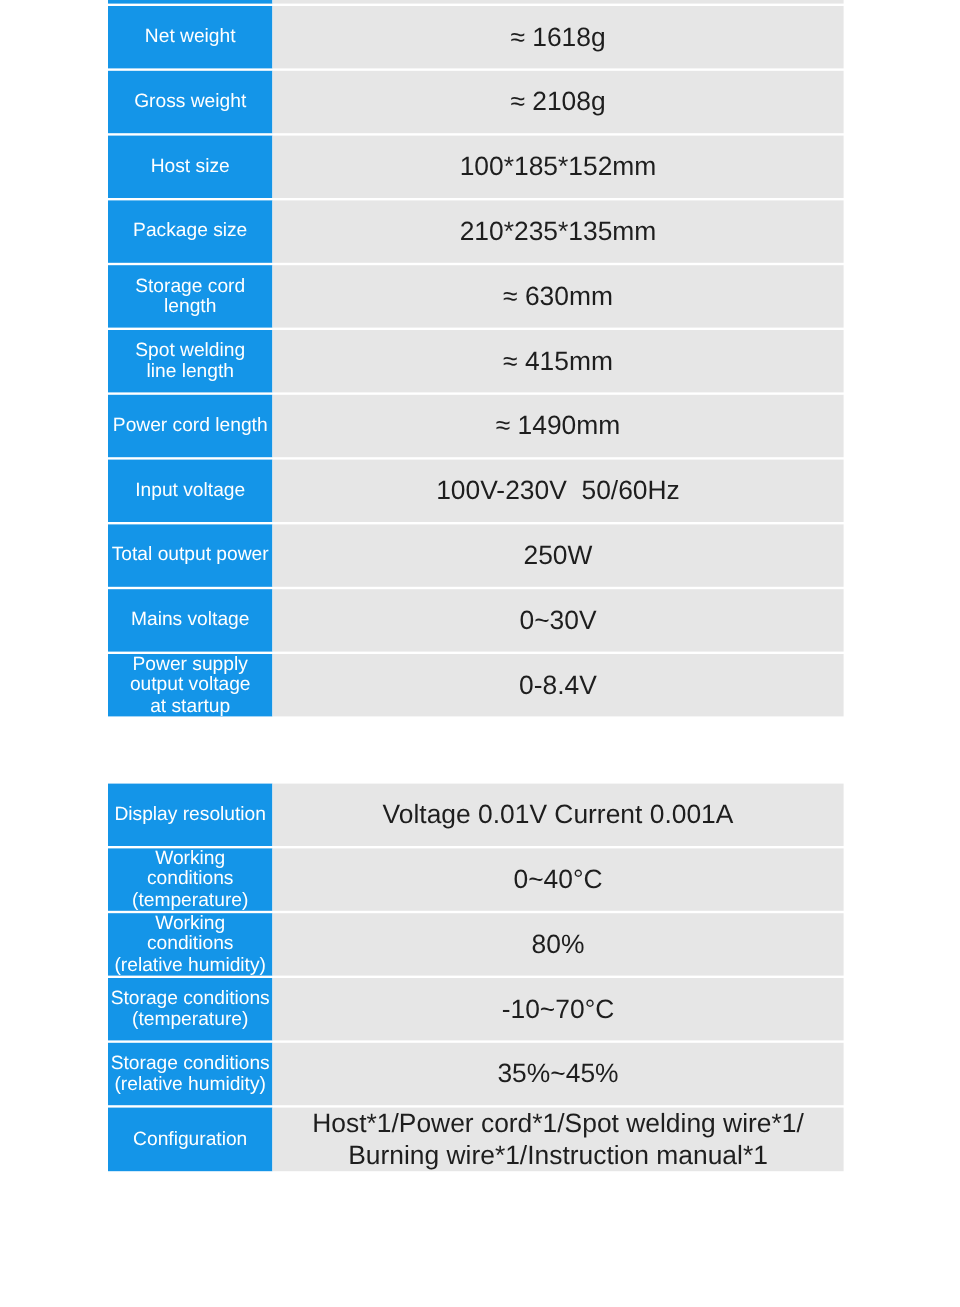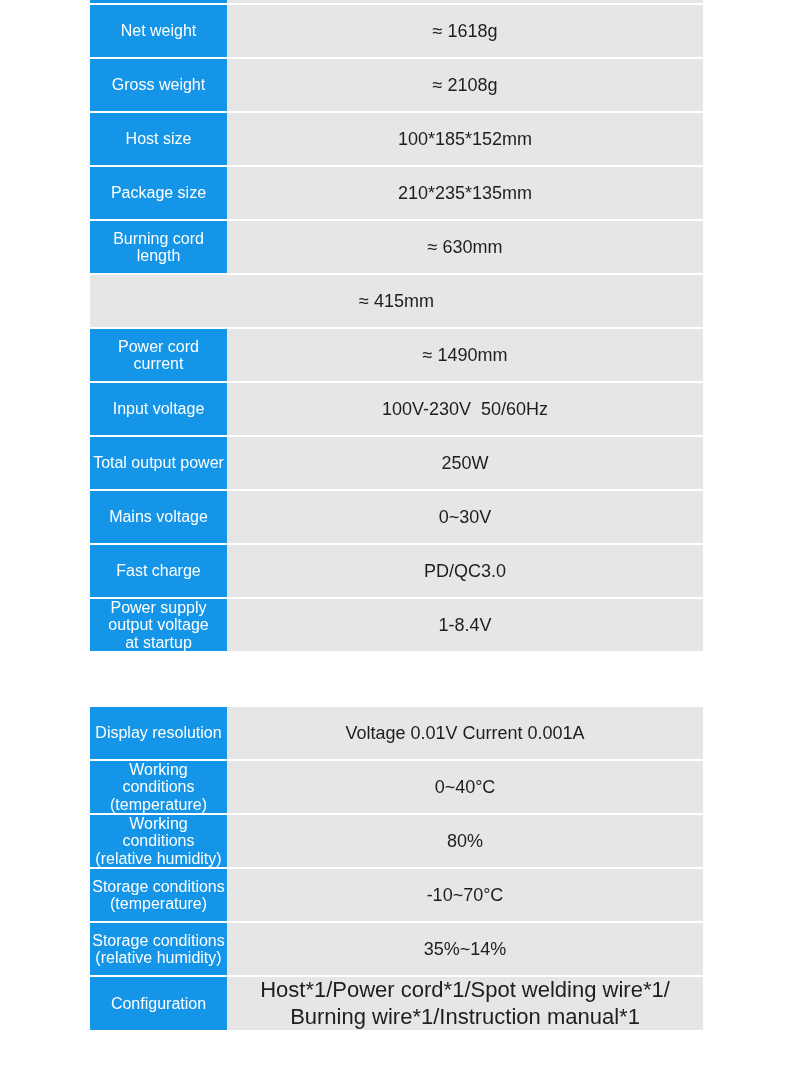--- a/index.html
+++ b/index.html
@@ -55,21 +55,21 @@
     justify-content: center;
     text-align: center;
     white-space: pre-line;
     padding: 0 2px;
     box-sizing: border-box;
   }
   .value-cell {
     flex: 1;
     background: var(--value-bg, #e6e6e6);
     color: var(--value-text, #1e1e1e);
-    font-size: 18px;
+    font-size: 22px;
     display: flex;
     align-items: center;
     justify-content: center;
     text-align: center;
     white-space: pre-wrap;
     padding: 0 6px;
     box-sizing: border-box;
   }
   .row.small-value .value-cell {
     font-size: 22px;
@@ -96,52 +96,50 @@
       </div>
       <div class="row">
         <div class="label-cell">Host size</div>
         <div class="value-cell">100*185*152mm</div>
       </div>
       <div class="row">
         <div class="label-cell">Package size</div>
         <div class="value-cell">210*235*135mm</div>
       </div>
       <div class="row">
-        <div class="label-cell">Burning cord
+        <div class="label-cell">Storage cord
 length</div>
         <div class="value-cell">≈ 630mm</div>
       </div>
       <div class="row">
+        <div class="label-cell">Spot welding
+line length</div>
         <div class="value-cell">≈ 415mm</div>
       </div>
       <div class="row">
-        <div class="label-cell">Power cord current</div>
+        <div class="label-cell">Power cord length</div>
         <div class="value-cell">≈ 1490mm</div>
       </div>
       <div class="row">
         <div class="label-cell">Input voltage</div>
         <div class="value-cell">100V-230V  50/60Hz</div>
       </div>
       <div class="row">
         <div class="label-cell">Total output power</div>
         <div class="value-cell">250W</div>
       </div>
       <div class="row">
         <div class="label-cell">Mains voltage</div>
         <div class="value-cell">0~30V</div>
       </div>
       <div class="row">
-        <div class="label-cell">Fast charge</div>
-        <div class="value-cell">PD/QC3.0</div>
-      </div>
-      <div class="row">
         <div class="label-cell">Power supply
 output voltage
 at startup</div>
-        <div class="value-cell">1-8.4V</div>
+        <div class="value-cell">0-8.4V</div>
       </div>
       <div class="row">
       </div>
       <div class="row">
         <div class="label-cell">Display resolution</div>
         <div class="value-cell">Voltage 0.01V Current 0.001A</div>
       </div>
       <div class="row">
         <div class="label-cell">Working conditions
 (temperature)</div>
@@ -153,21 +151,21 @@
         <div class="value-cell">80%</div>
       </div>
       <div class="row">
         <div class="label-cell">Storage conditions
 (temperature)</div>
         <div class="value-cell">-10~70°C</div>
       </div>
       <div class="row">
         <div class="label-cell">Storage conditions
 (relative humidity)</div>
-        <div class="value-cell">35%~14%</div>
+        <div class="value-cell">35%~45%</div>
       </div>
       <div class="row small-value">
         <div class="label-cell">Configuration</div>
         <div class="value-cell">Host*1/Power cord*1/Spot welding wire*1/
 Burning wire*1/Instruction manual*1</div>
       </div>
     </div>
 </div>
 
 </body></html>

